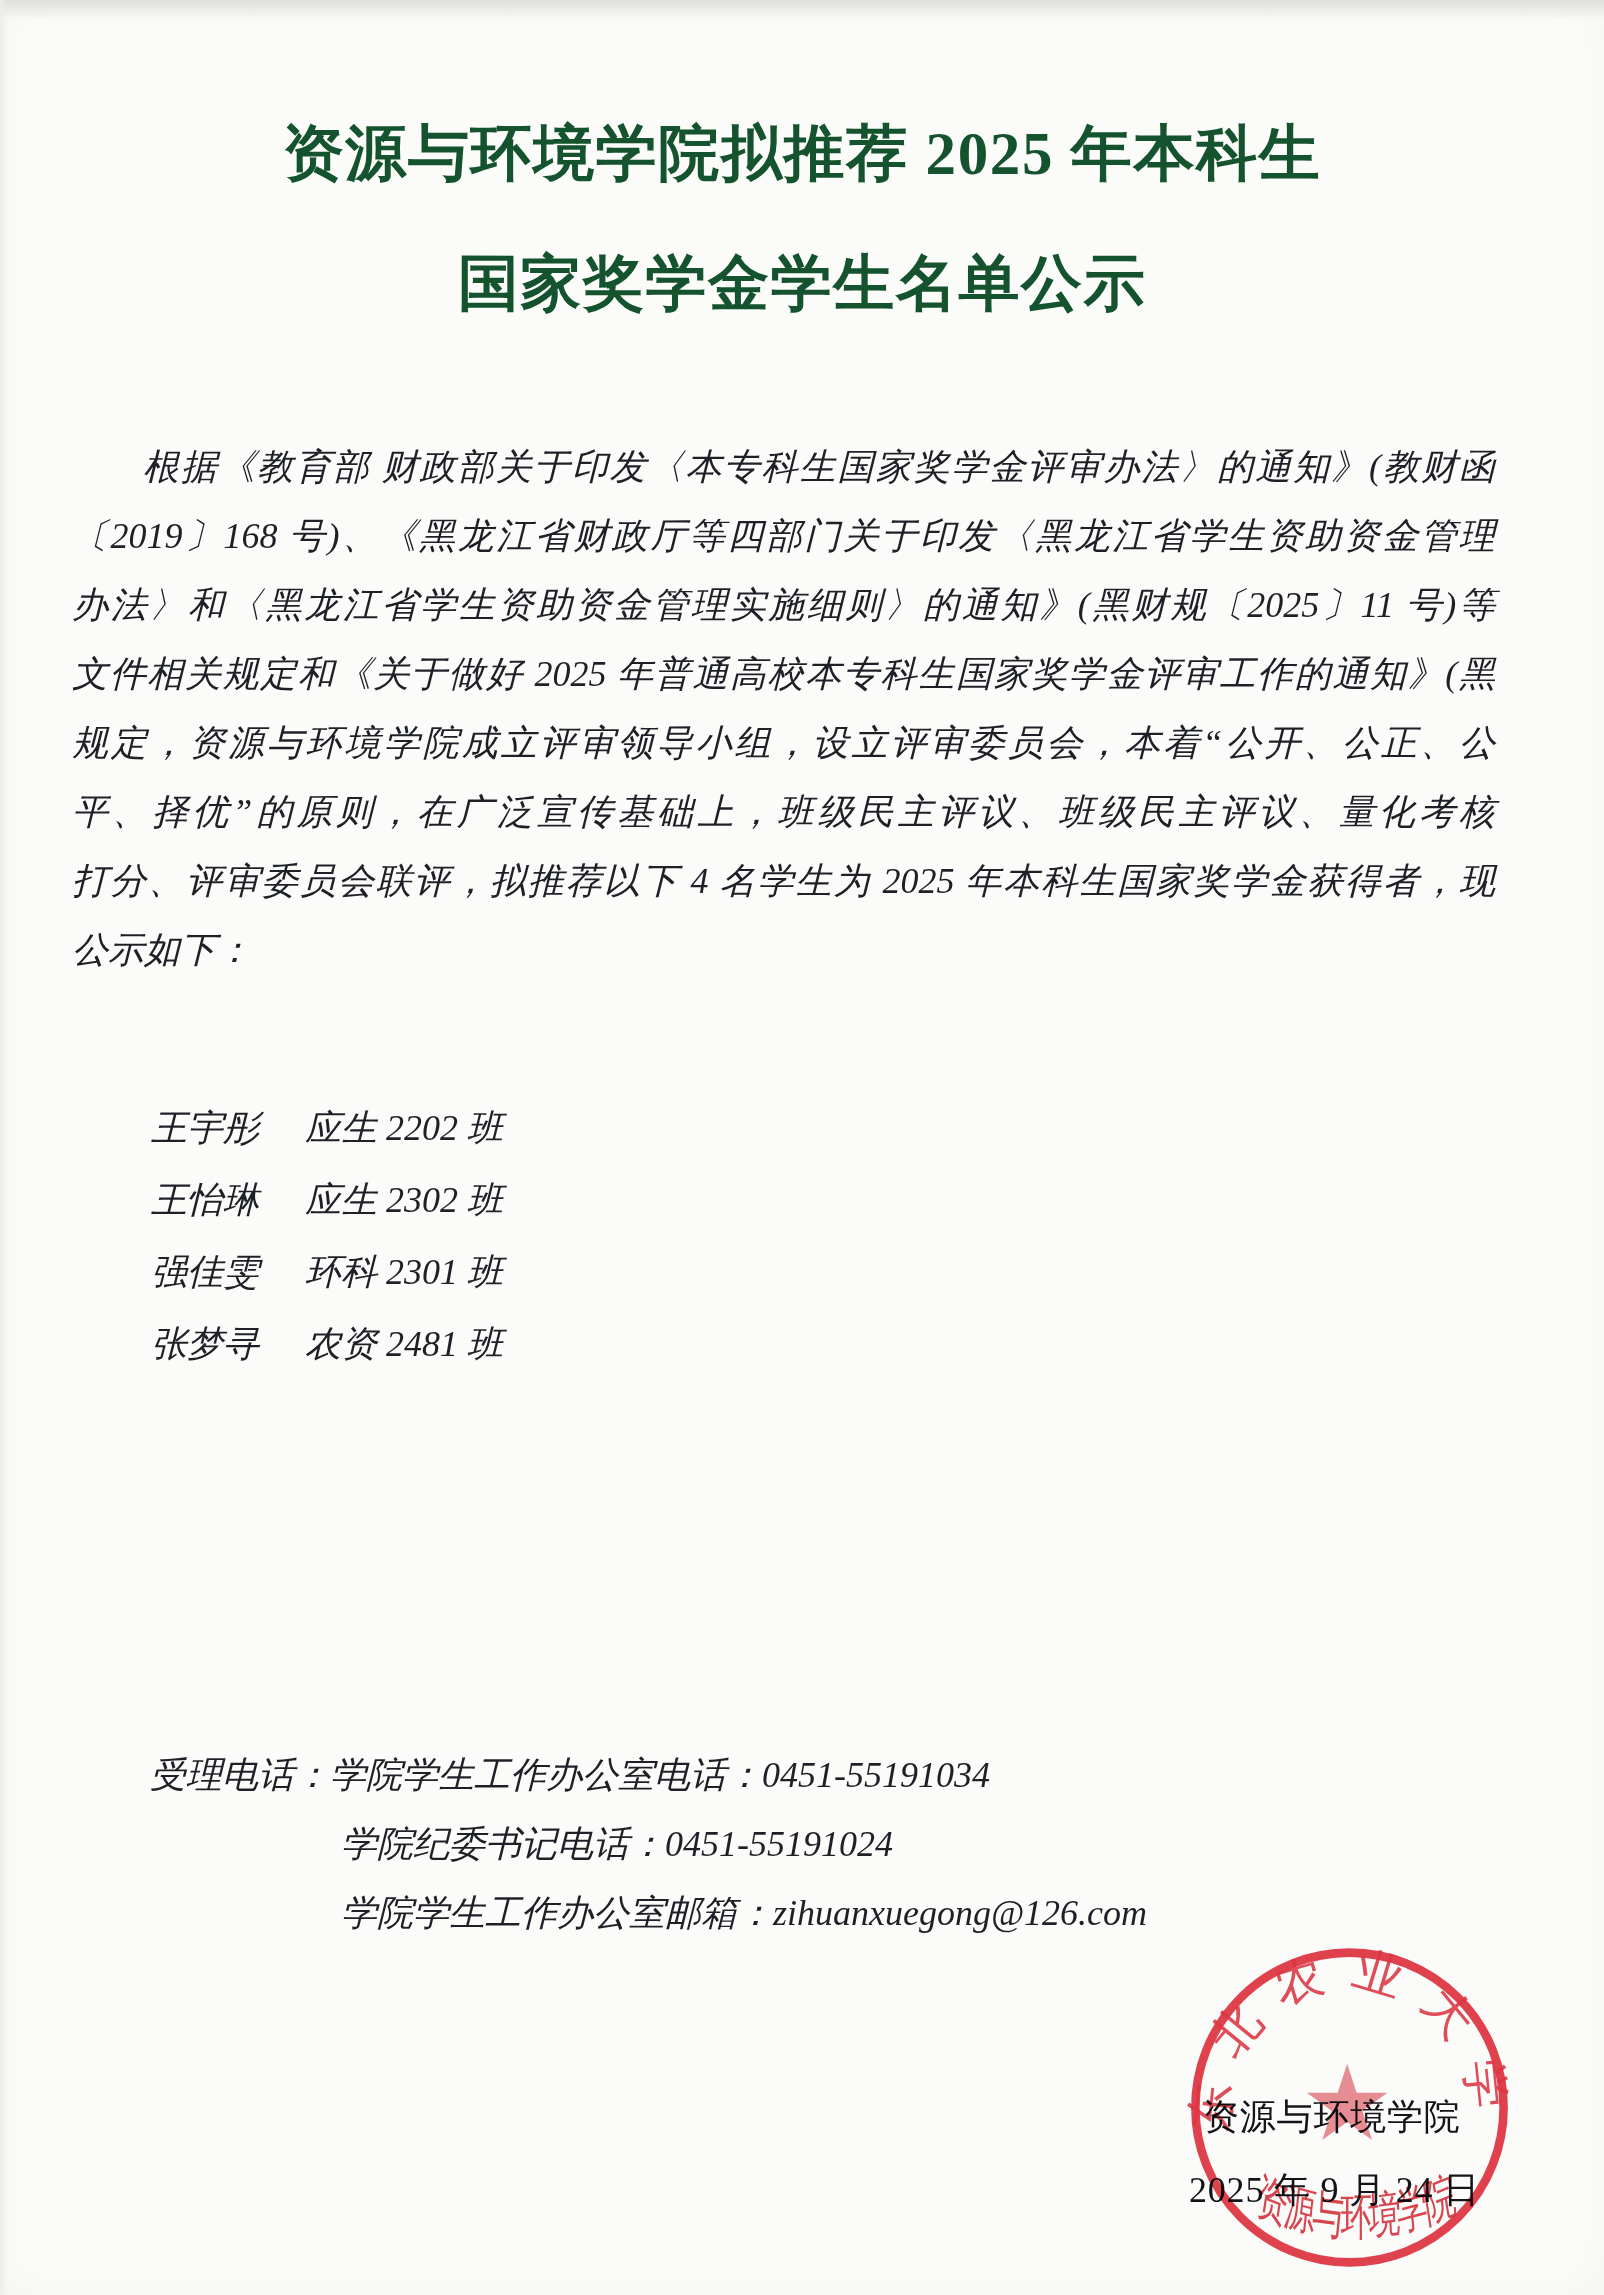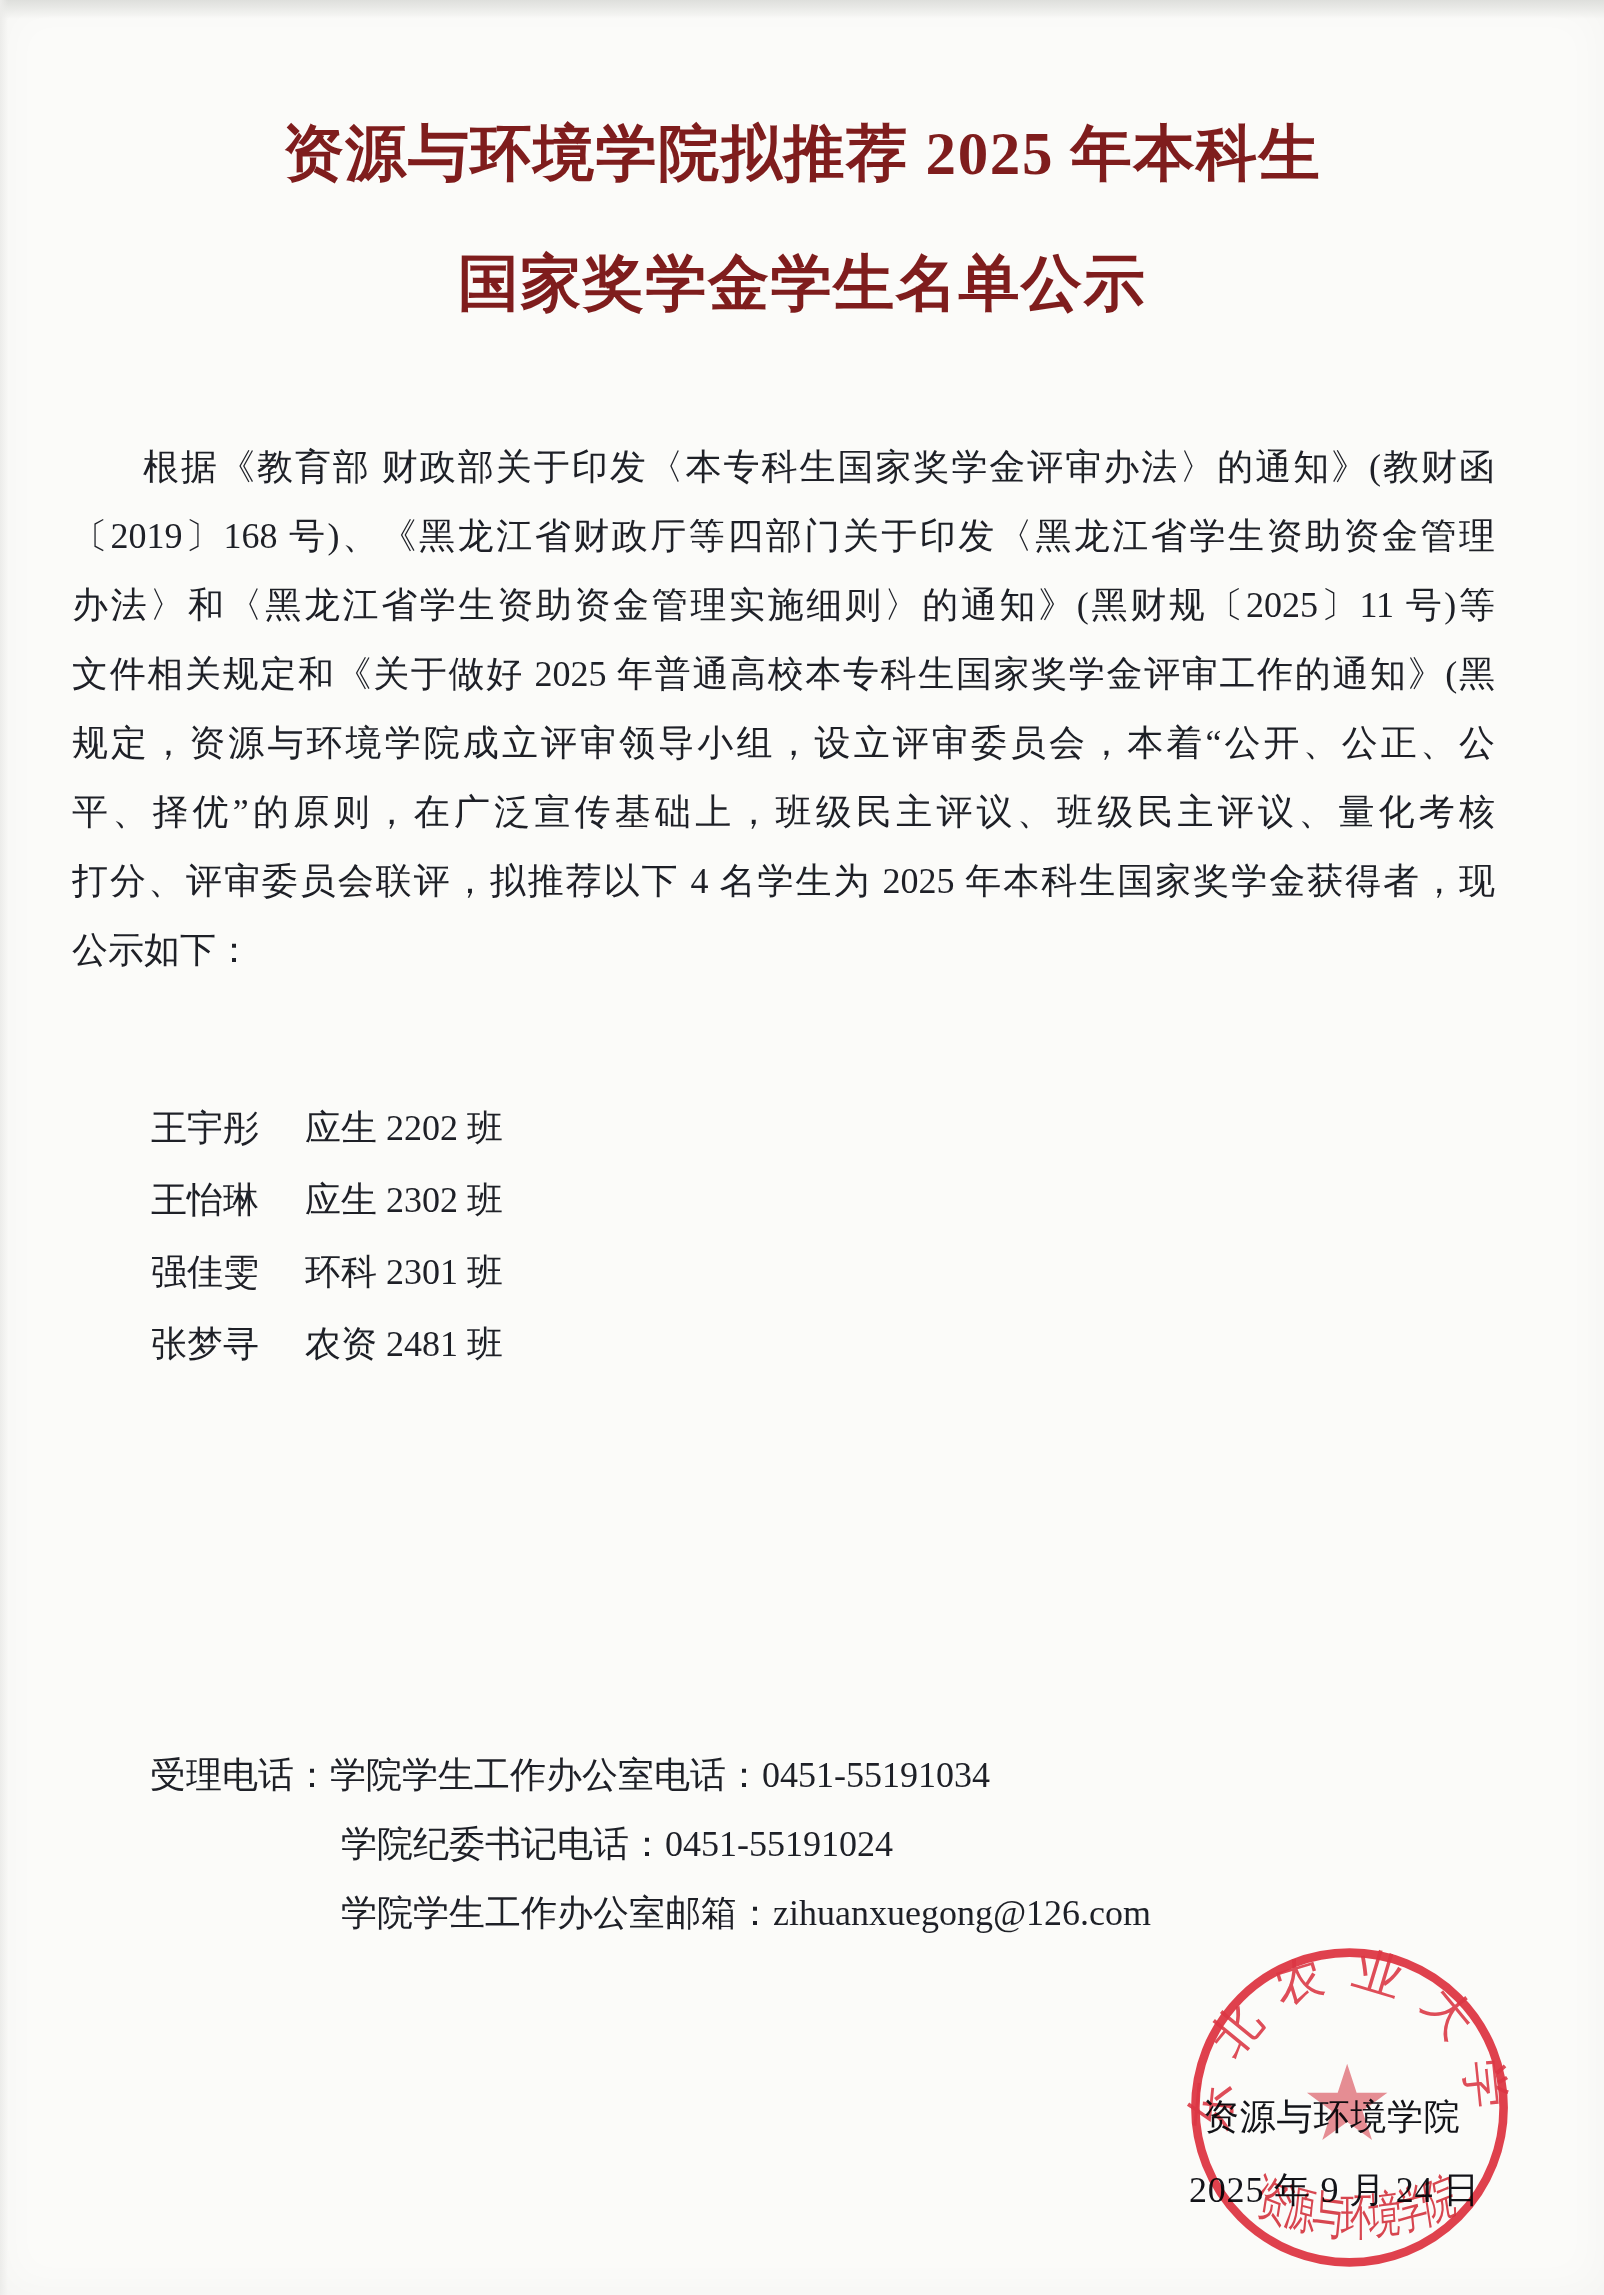--- a/index.html
+++ b/index.html
@@ -31,31 +31,32 @@
     background: linear-gradient(90deg, #ececea, rgba(250,250,248,0));
   }
   .doc-title {
     position: absolute;
     left: 0;
     width: 100%;
     text-align: center;
     font-size: 61px;
     line-height: 75px;
     font-weight: bold;
-    color: #7f1d1d;
+    color: #14532d;
     letter-spacing: 1.6px;
     white-space: nowrap;
   }
   #title-line-1 { top: 116px; }
   #title-line-2 { top: 246px; }
 
   .text-block {
     position: absolute;
     left: 72px;
     width: 1423px;
+    font-style: italic;
   }
   #paragraph-1 { top: 433px; }
   #paragraph-2 { top: 1463px; }
   #student-list { top: 1092px; }
   #contact-block { top: 1741px; }
 
   .body-line {
     font-size: 36px;
     line-height: 69px;
     text-align: justify;

